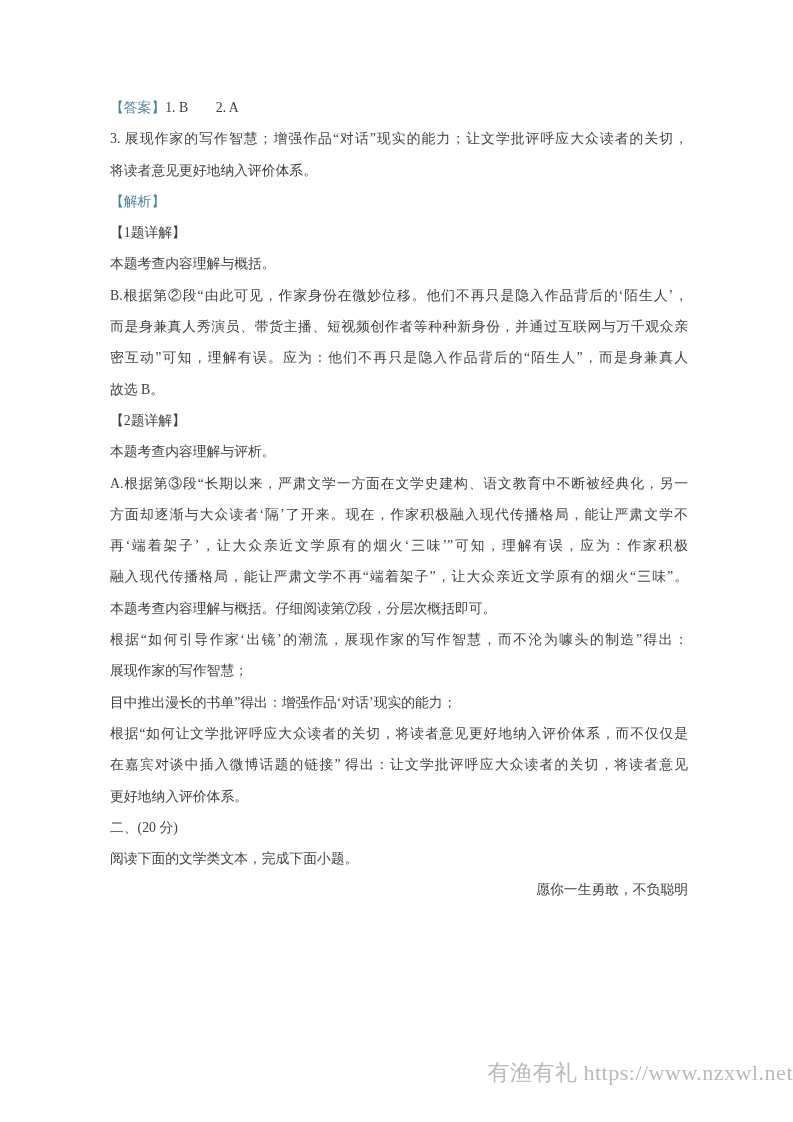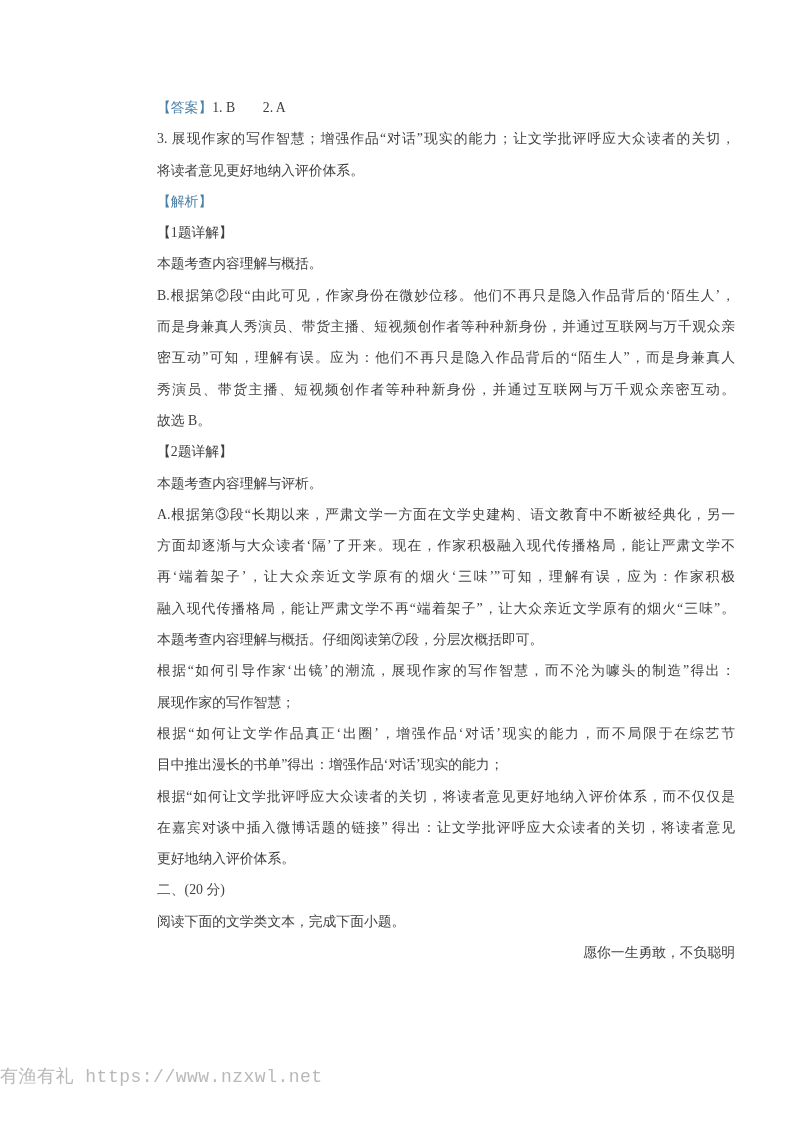--- a/index.html
+++ b/index.html
@@ -4,67 +4,65 @@
 <style>
   html,body{margin:0;padding:0;}
   body{
     width:793px;height:1122px;background:#ffffff;
     font-family:"Liberation Serif","DejaVu Serif",serif;
   }
   .page{
     position:relative;width:793px;height:1122px;background:#ffffff;overflow:hidden;
   }
   .doc-body{
-    position:absolute;left:110px;top:92px;width:578px;margin-left:47px;
+    position:absolute;left:110px;top:92px;width:578px;
   }
   .line{
     height:31.3px;line-height:31.3px;font-size:13.8px;
     color:var(--text-color,#3e3e3e);
     text-align:left;white-space:normal;overflow:hidden;
   }
   .line.j{
     text-align:justify;text-align-last:justify;
   }
   .line.c{
     text-align:right;
   }
   .blue{color:var(--accent-color,#4a7fa6);}
   .watermark{
-    position:absolute;left:0;bottom:34px;width:100%;text-align:left;
-    font-size:18px;letter-spacing:0.5px;
+    position:absolute;left:0;bottom:34px;width:100%;text-align:right;
+    font-size:22px;letter-spacing:0.5px;
     color:var(--watermark-color,#b9b9b9);
-    font-family:Liberation Mono, monospace;
+    font-family:Liberation Serif, serif;
   }
 </style>
 </head>
 <body>
 
 <div class="page">
   <div class="doc-body" id="doc-body">
       <div class="line"><span class="blue">【答案】</span><span>1. B　　2. A</span></div>
       <div class="line j"><span>3. 展现作家的写作智慧；增强作品“对话”现实的能力；让文学批评呼应大众读者的关切，</span></div>
       <div class="line"><span>将读者意见更好地纳入评价体系。</span></div>
       <div class="line"><span class="blue">【解析】</span></div>
       <div class="line"><span>【1题详解】</span></div>
       <div class="line"><span>本题考查内容理解与概括。</span></div>
       <div class="line j"><span>B.根据第②段“由此可见，作家身份在微妙位移。他们不再只是隐入作品背后的‘陌生人’，</span></div>
       <div class="line j"><span>而是身兼真人秀演员、带货主播、短视频创作者等种种新身份，并通过互联网与万千观众亲</span></div>
       <div class="line j"><span>密互动”可知，理解有误。应为：他们不再只是隐入作品背后的“陌生人”，而是身兼真人</span></div>
-      <div class="line j"><span>秀演员、带货主播、短视频创作者等种种新身份，并通过互联网与万千观众亲密互动。</span></div>
       <div class="line"><span>故选 B。</span></div>
       <div class="line"><span>【2题详解】</span></div>
       <div class="line"><span>本题考查内容理解与评析。</span></div>
       <div class="line j"><span>A.根据第③段“长期以来，严肃文学一方面在文学史建构、语文教育中不断被经典化，另一</span></div>
       <div class="line j"><span>方面却逐渐与大众读者‘隔’了开来。现在，作家积极融入现代传播格局，能让严肃文学不</span></div>
       <div class="line j"><span>再‘端着架子’，让大众亲近文学原有的烟火‘三味’”可知，理解有误，应为：作家积极</span></div>
       <div class="line j"><span>融入现代传播格局，能让严肃文学不再“端着架子”，让大众亲近文学原有的烟火“三味”。</span></div>
       <div class="line"><span>本题考查内容理解与概括。仔细阅读第⑦段，分层次概括即可。</span></div>
       <div class="line j"><span>根据“如何引导作家‘出镜’的潮流，展现作家的写作智慧，而不沦为噱头的制造”得出：</span></div>
       <div class="line"><span>展现作家的写作智慧；</span></div>
-      <div class="line j"><span>根据“如何让文学作品真正‘出圈’，增强作品‘对话’现实的能力，而不局限于在综艺节</span></div>
       <div class="line"><span>目中推出漫长的书单”得出：增强作品‘对话’现实的能力；</span></div>
       <div class="line j"><span>根据“如何让文学批评呼应大众读者的关切，将读者意见更好地纳入评价体系，而不仅仅是</span></div>
       <div class="line j"><span>在嘉宾对谈中插入微博话题的链接” 得出：让文学批评呼应大众读者的关切，将读者意见</span></div>
       <div class="line"><span>更好地纳入评价体系。</span></div>
       <div class="line"><span>二、(20 分)</span></div>
       <div class="line"><span>阅读下面的文学类文本，完成下面小题。</span></div>
       <div class="line c"><span>愿你一生勇敢，不负聪明</span></div>
     </div>
   <div class="watermark">
     <span>有渔有礼 https://www.nzxwl.net</span>

